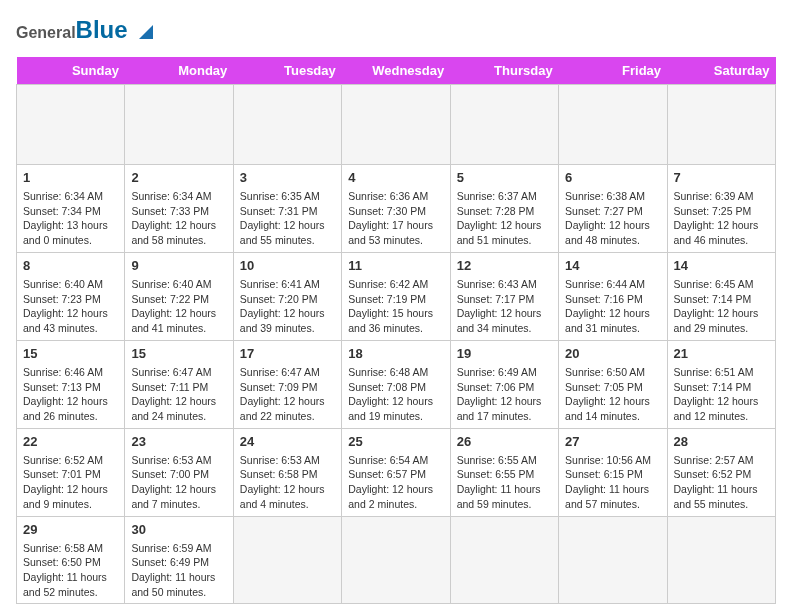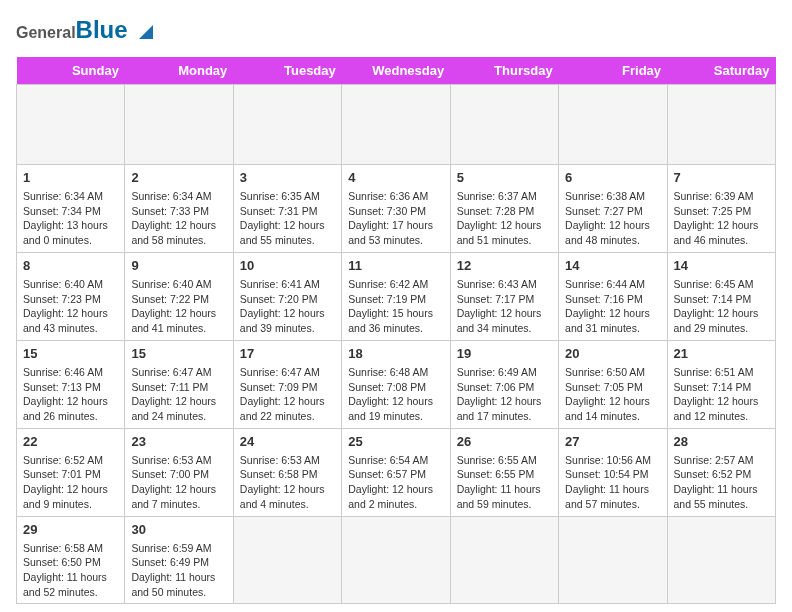--- a/index.html
+++ b/index.html
@@ -141,21 +141,21 @@
         <td><span class="day-number">19</span><span>Sunrise: 6:49 AM</span><br><span>Sunset: 7:06 PM</span><br><span>Daylight: 12 hours and 17 minutes.</span></td>
         <td><span class="day-number">20</span><span>Sunrise: 6:50 AM</span><br><span>Sunset: 7:05 PM</span><br><span>Daylight: 12 hours and 14 minutes.</span></td>
         <td><span class="day-number">21</span><span>Sunrise: 6:51 AM</span><br><span>Sunset: 7:14 PM</span><br><span>Daylight: 12 hours and 12 minutes.</span></td>
       </tr>
       <tr>
         <td><span class="day-number">22</span><span>Sunrise: 6:52 AM</span><br><span>Sunset: 7:01 PM</span><br><span>Daylight: 12 hours and 9 minutes.</span></td>
         <td><span class="day-number">23</span><span>Sunrise: 6:53 AM</span><br><span>Sunset: 7:00 PM</span><br><span>Daylight: 12 hours and 7 minutes.</span></td>
         <td><span class="day-number">24</span><span>Sunrise: 6:53 AM</span><br><span>Sunset: 6:58 PM</span><br><span>Daylight: 12 hours and 4 minutes.</span></td>
         <td><span class="day-number">25</span><span>Sunrise: 6:54 AM</span><br><span>Sunset: 6:57 PM</span><br><span>Daylight: 12 hours and 2 minutes.</span></td>
         <td><span class="day-number">26</span><span>Sunrise: 6:55 AM</span><br><span>Sunset: 6:55 PM</span><br><span>Daylight: 11 hours and 59 minutes.</span></td>
-        <td><span class="day-number">27</span><span>Sunrise: 10:56 AM</span><br><span>Sunset: 10:54 PM</span><br><span>Daylight: 11 hours and 57 minutes.</span></td>
+        <td><span class="day-number">27</span><span>Sunrise: 10:56 AM</span><br><span>Sunset: 6:15 PM</span><br><span>Daylight: 11 hours and 57 minutes.</span></td>
         <td><span class="day-number">28</span><span>Sunrise: 2:57 AM</span><br><span>Sunset: 6:52 PM</span><br><span>Daylight: 11 hours and 55 minutes.</span></td>
       </tr>
       <tr>
         <td><span class="day-number">29</span><span>Sunrise: 6:58 AM</span><br><span>Sunset: 6:50 PM</span><br><span>Daylight: 11 hours and 52 minutes.</span></td>
         <td><span class="day-number">30</span><span>Sunrise: 6:59 AM</span><br><span>Sunset: 6:49 PM</span><br><span>Daylight: 11 hours and 50 minutes.</span></td>
         <td class="empty"></td>
         <td class="empty"></td>
         <td class="empty"></td>
         <td class="empty"></td>
         <td class="empty"></td>

